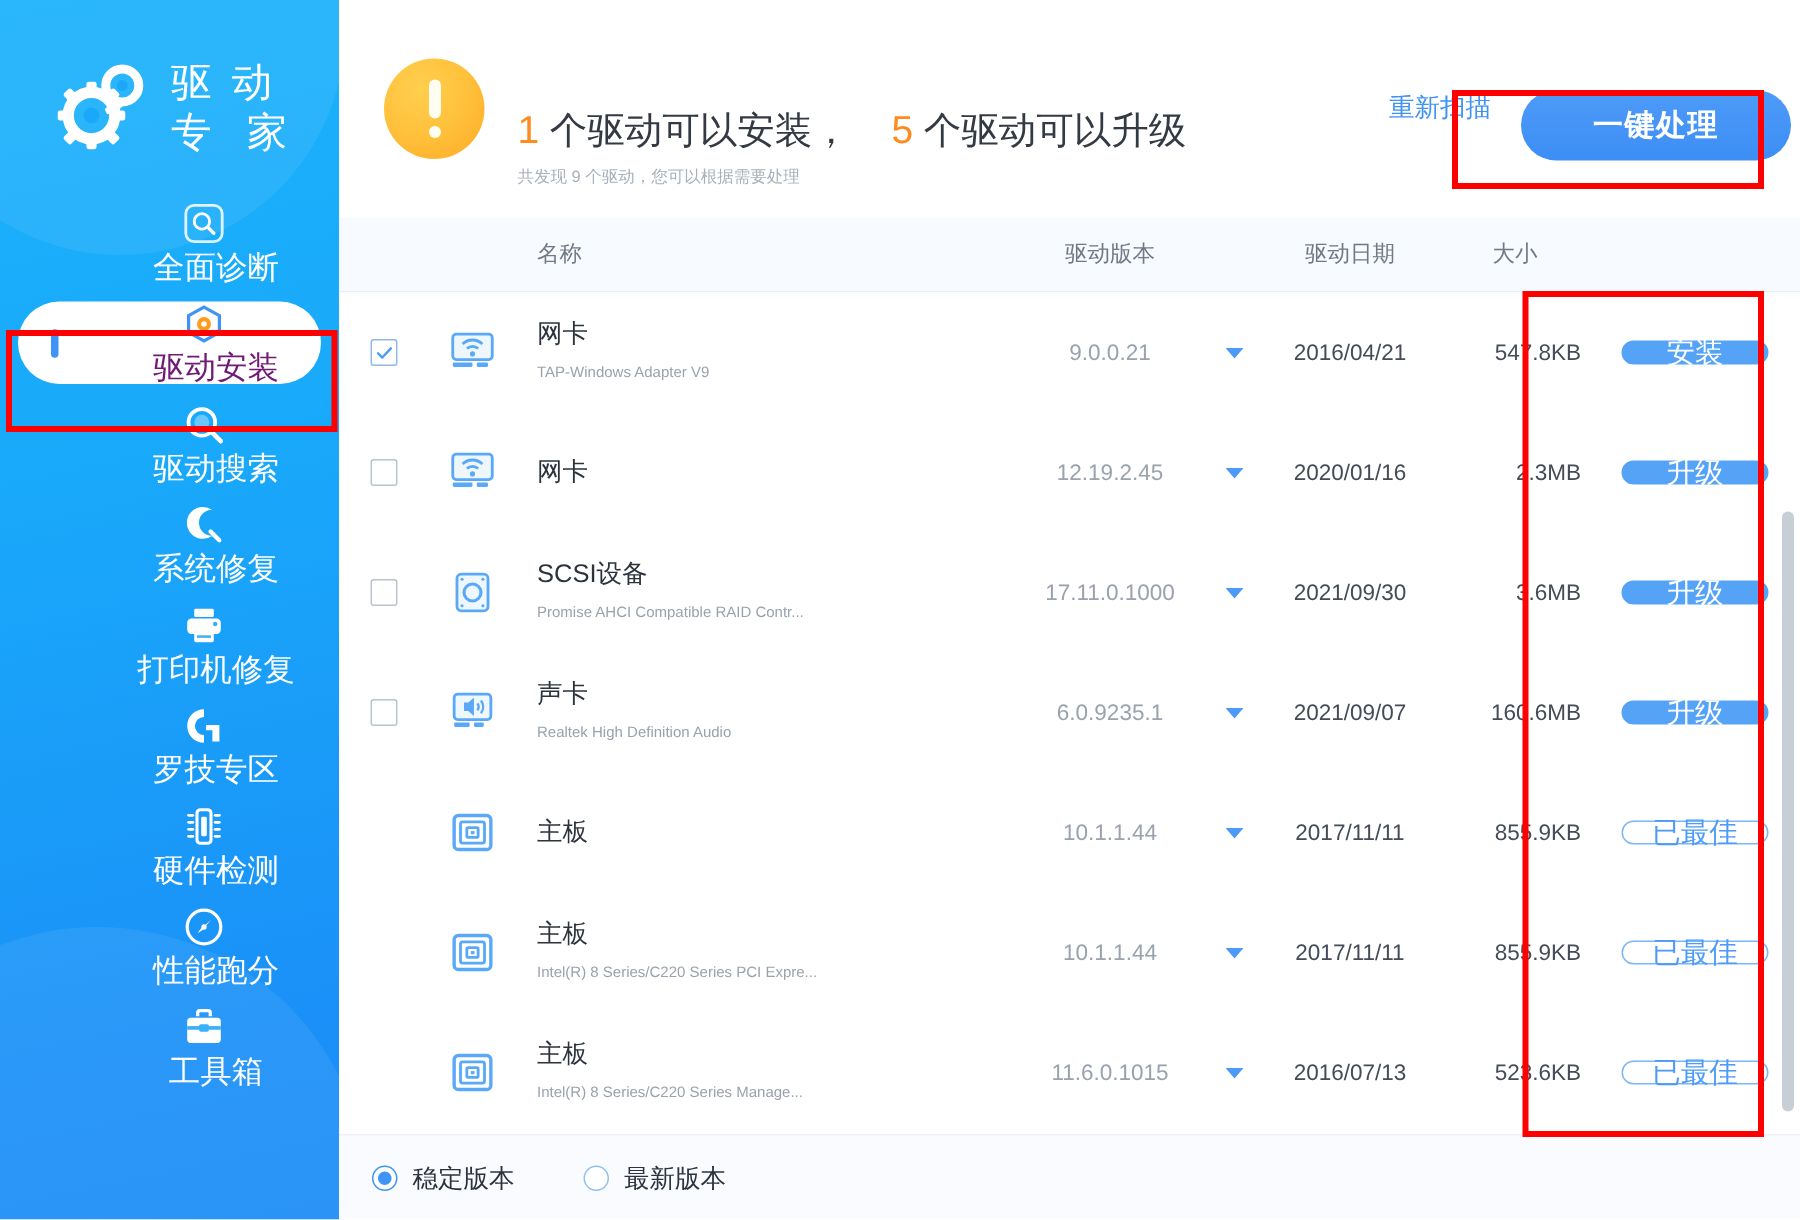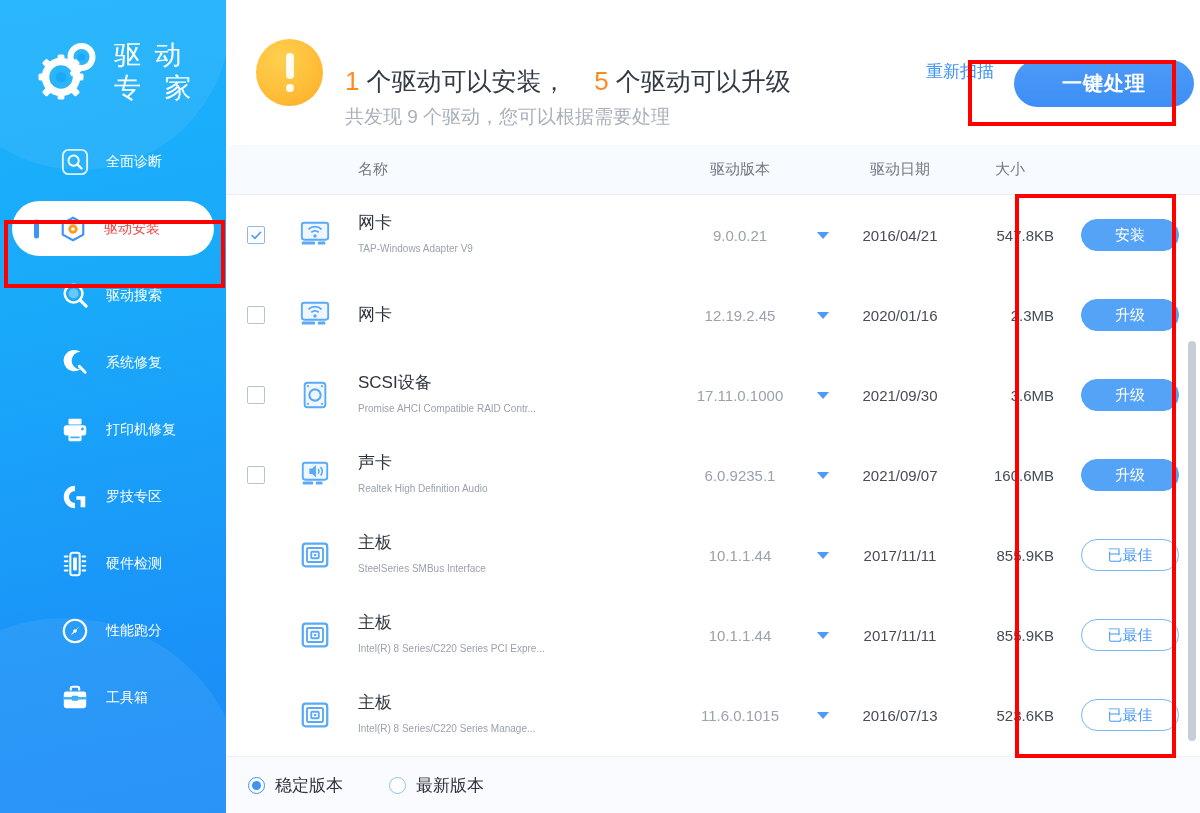--- a/index.html
+++ b/index.html
@@ -53,32 +53,33 @@
 
   .nav { position: relative; margin-top: 10px; }
   .nav-item {
     position: relative;
     height: 55px;
     display: flex; align-items: center;
     padding-left: 46px;
     margin: 12px 14px;
     border-radius: 28px;
     color: #ffffff;
-    font-size: 14px;
-    cursor: pointer;
+    font-size: 21px;
+    cursor: pointer;
+    flex-direction: column;
   }
   .nav-item .nav-icon {
     width: 30px; height: 30px;
     flex: 0 0 30px;
     display: flex; align-items: center; justify-content: center;
   }
   .nav-item .nav-label { margin-left: 16px; white-space: nowrap; }
   .nav-item.active {
     background: #ffffff;
-    color: #ef4444;
+    color: #701a75;
     margin: 12px 12px;
   }
   .nav-item.active::before {
     content: "";
     position: absolute;
     left: 22px; top: 50%;
     transform: translateY(-50%);
     width: 5px; height: 19px;
     border-radius: 3px;
     background: #3f93f5;
@@ -172,21 +173,21 @@
   .summary-main {
     font-size: 25px;
     color: #333a44;
     line-height: 34px;
     white-space: nowrap;
   }
   .summary-main .num { color: #ff8a1e; font-size: 26px; }
   .summary-main .gap { display:inline-block; width: 14px; }
   .summary-sub {
     margin-top: 6px;
-    font-size: 19px;
+    font-size: 11px;
     color: #a9b0bb;
   }
   .summary-actions {
     position: absolute;
     right: 6px;
     top: 60px;
     display: flex; align-items: flex-start; gap: 20px;
   }
   .rescan-link {
     color: #3f93f5;
@@ -257,23 +258,23 @@
 
   .caret {
     width: 0; height: 0;
     border-left: 6px solid transparent;
     border-right: 6px solid transparent;
     border-top: 7px solid #4d9bf8;
     cursor: pointer;
   }
 
   .act-btn {
-    width: 98px; height: 32px;
+    width: 98px; height: 16px;
     border-radius: 17px;
-    font-size: 15px;
+    font-size: 19px;
     display: flex; align-items: center; justify-content: center;
     cursor: pointer;
   }
   .act-btn.solid  { background: #55a3f7; color: #ffffff; border: 1px solid #55a3f7; }
   .act-btn.ghost  { background: #ffffff; color: #4d9bf8; border: 1px solid #7bb6f7; }
 
   
   .footer {
     height: 57px;
     flex: 0 0 57px;
@@ -676,21 +677,20 @@
         <div class="c-icon">
           <svg viewBox="0 0 34 34" width="32" height="32">
             <rect x="4" y="5" width="26" height="24" rx="3" fill="none" stroke="#5aa9f8" stroke-width="2.4"></rect>
             <rect x="8.5" y="9.5" width="17" height="15" rx="1.5" fill="none" stroke="#5aa9f8" stroke-width="2"></rect>
             <rect x="13" y="13.5" width="8" height="7" rx="1" fill="none" stroke="#5aa9f8" stroke-width="2"></rect>
             <rect x="15.8" y="16" width="2.6" height="2.2" fill="#5aa9f8"></rect>
           </svg>
         </div>
         <div class="c-name">
           <div class="dev-title">主板</div>
-          <div class="dev-sub">SteelSeries SMBus Interface</div>
         </div>
         <div class="c-ver">10.1.1.44</div>
         <div class="c-caret">
             <span class="caret"></span>
           </div>
         <div class="c-date">2017/11/11</div>
         <div class="c-size">855.9KB</div>
         <div class="c-act">
           <div class="act-btn ghost">已最佳</div>
         </div>

